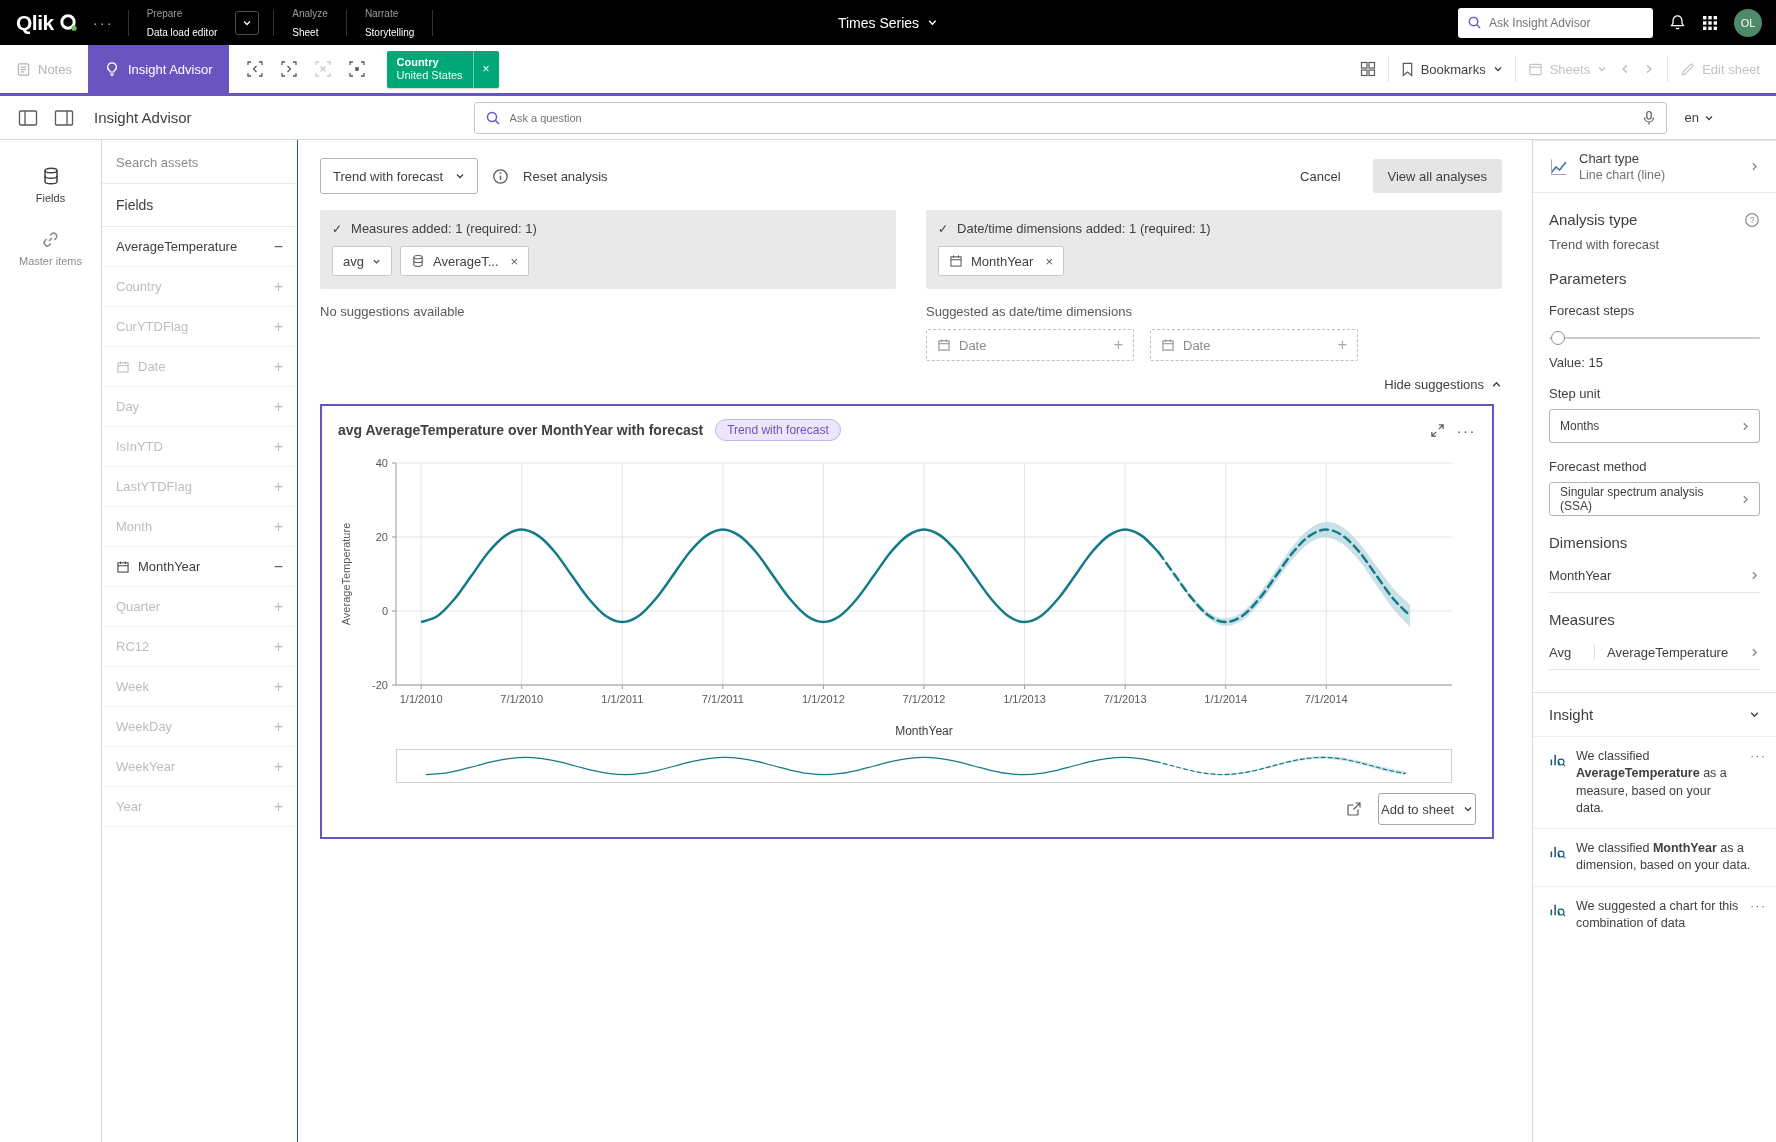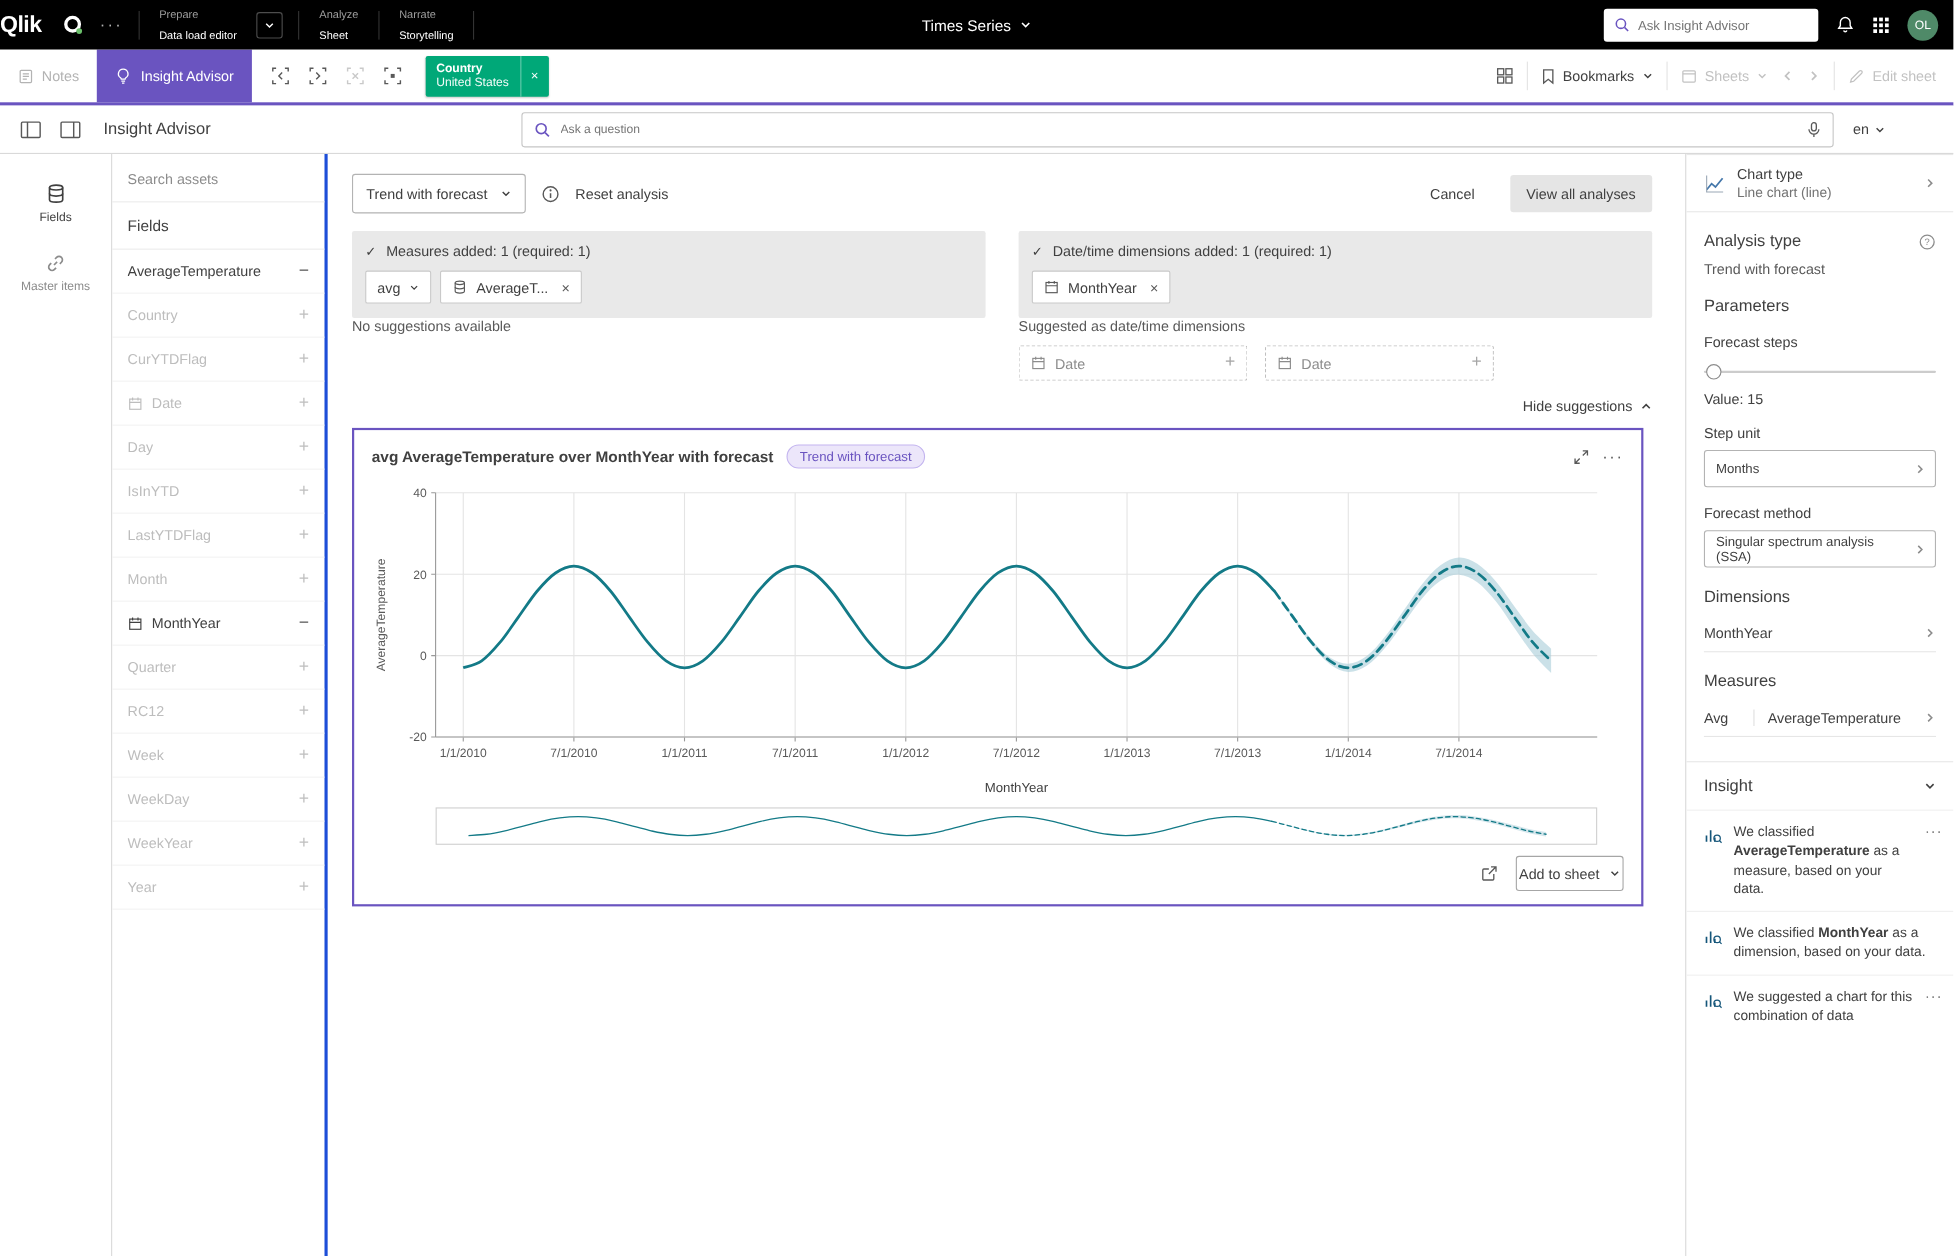--- a/index.html
+++ b/index.html
@@ -5,21 +5,21 @@
 *{margin:0;padding:0;box-sizing:border-box}
 html,body{width:1776px;height:1142px;overflow:hidden;background:#fff;font-family:"Liberation Sans",sans-serif;color:#404040;font-size:13px}
 .icon{display:inline-flex;align-items:center;justify-content:center;flex:none;color:inherit}
 svg{display:block}
 .sp{flex:1}
 .vdiv{width:1px;height:26px;background:#e3e3e3;flex:none}
 .vdiv.dark{background:#333}
 .chev{flex:none}
 
 .topbar{height:45px;background:#000;display:flex;align-items:center;color:#fff}
-.logo{display:flex;align-items:center;gap:19px;cursor:pointer}
+.logo{display:flex;align-items:center;gap:5px;margin-left:16px;cursor:pointer}
 .logo-text{font-size:21px;font-weight:bold;letter-spacing:-.5px}
 .top-dots{color:#b3b3b3;font-size:15px;letter-spacing:2px;margin:0 14px;cursor:pointer}
 .top-nav{display:flex;align-items:center;height:100%}
 .top-nav-item{display:flex;flex-direction:column;justify-content:center;padding:0 18px;height:100%;cursor:pointer}
 .top-nav-item .sec{font-size:10px;color:#9e9e9e}
 .top-nav-item .lbl{font-size:10px;color:#fff;margin-top:8px}
 .nav-dd{width:24px;height:24px;border:1px solid #4d4d4d;border-radius:3px;background:none;color:#fff;display:flex;align-items:center;justify-content:center;margin-right:14px;cursor:pointer}
 .app-title{position:absolute;left:50%;transform:translateX(-50%);display:flex;align-items:center;gap:8px;font-size:14px;color:#fff;cursor:pointer}
 .top-right{margin-left:auto;display:flex;align-items:center;gap:16px;margin-right:14px}
 .top-search{width:195px;height:30px;background:#fff;border-radius:3px;display:flex;align-items:center;gap:7px;padding:0 9px;color:#6a54c0}
@@ -47,21 +47,21 @@
 .ia-title{font-size:15px;color:#404040;margin-left:6px;white-space:nowrap}
 .qwrap{flex:1;display:flex;align-items:center;gap:18px;margin-left:270px;margin-right:46px}
 .qbar{flex:1;height:32px;border:1px solid #c6c6c6;border-radius:3px;display:flex;align-items:center;gap:9px;padding:0 10px;background:#fff}
 .qbar input{flex:1;border:none;outline:none;font-size:11px;color:#8b5cf6;font-family:Liberation Sans, sans-serif;background:none}
 .lang{display:flex;align-items:center;gap:5px;font-size:13px;color:#404040;cursor:pointer}
 
 .content{display:flex;height:1002px}
 .rail{width:102px;border-right:1px solid #d9d9d9;padding-top:16px;display:flex;flex-direction:column;align-items:center;gap:6px;flex:none}
 .rail-item{display:flex;flex-direction:column;align-items:center;gap:6px;width:100%;padding:10px 0;cursor:pointer;color:#8c8c8c;font-size:11px}
 .rail-item.active{color:#404040}
-.assets{width:196px;border-right:3px solid #1d4ed8;display:flex;flex-direction:column;flex:none}
+.assets{width:196px;border-right:1px solid #1d4ed8;display:flex;flex-direction:column;flex:none}
 .assets-search{padding:15px 14px 13px;color:#8c8c8c;font-size:13px;border-bottom:1px solid #ebebeb;cursor:text}
 .assets-hd{padding:13px 14px;font-size:14px;color:#404040;border-bottom:1px solid #ebebeb}
 .f-item{height:40px;display:flex;align-items:center;gap:8px;padding:0 14px;border-bottom:1px solid #f2f2f2;cursor:pointer;font-size:13px}
 .f-item .f-label{flex:1;white-space:nowrap;overflow:hidden;text-overflow:ellipsis}
 .f-item.on{color:#404040}
 .f-item.off{color:#bdbdbd}
 .f-sign{font-size:16px;color:#bfbfbf;flex:none;cursor:pointer}
 .f-item.on .f-sign{color:#595959}
 
 .main{flex:1;padding:16px 30px 0 22px;overflow:hidden;background:#fff;min-width:0}
@@ -72,21 +72,21 @@
 .cancel-btn{background:none;border:none;height:34px;padding:0 18px;font-size:13px;color:#404040;cursor:pointer;font-family:inherit}
 .viewall-btn{background:#e5e5e5;border:none;border-radius:3px;height:34px;padding:0 15px;font-size:13px;color:#404040;cursor:pointer;font-family:inherit}
 .sugg-row{display:flex;gap:30px;margin-top:14px}
 .sugg-col{flex:1;min-width:0}
 .sugg-panel{background:#e9e9e9;border-radius:2px;padding:11px 12px 13px}
 .sugg-hd{display:flex;align-items:center;gap:9px;font-size:13px;color:#404040}
 .chk{font-size:12px;color:#404040}
 .chip-row{display:flex;gap:8px;margin-top:10px}
 .w-chip{background:#fff;border:1px solid #c9c9c9;border-radius:2px;height:30px;display:flex;align-items:center;gap:8px;padding:0 10px;font-size:13px;color:#404040;cursor:pointer}
 .w-chip .x{color:#595959;font-size:13px;margin-left:4px;cursor:pointer}
-.sugg-note{font-size:13px;color:#595959}
+.sugg-note{margin-top:15px;font-size:13px;color:#595959}
 .dashed-row{display:flex;gap:16px;margin-top:10px}
 .dashed-chip{flex:0 0 208px;border:1px dashed #bfbfbf;border-radius:2px;height:32px;display:flex;align-items:center;gap:8px;padding:0 10px;color:#8c8c8c;font-size:13px;cursor:pointer}
 .dashed-chip .dl{flex:1}
 .dashed-chip .plus{font-size:16px;color:#a6a6a6}
 .hide-row{display:flex;justify-content:flex-end;margin-top:16px}
 .hide-btn{display:flex;align-items:center;gap:7px;background:none;border:none;font-size:13px;color:#404040;cursor:pointer;font-family:inherit}
 
 .chart-card{margin-top:12px;border:2px solid #6a54c0;background:#fff;width:calc(100% - 8px)}
 .card-head{display:flex;align-items:center;gap:12px;padding:13px 16px 8px}
 .c-title{font-size:14px;font-weight:bold;color:#404040}

